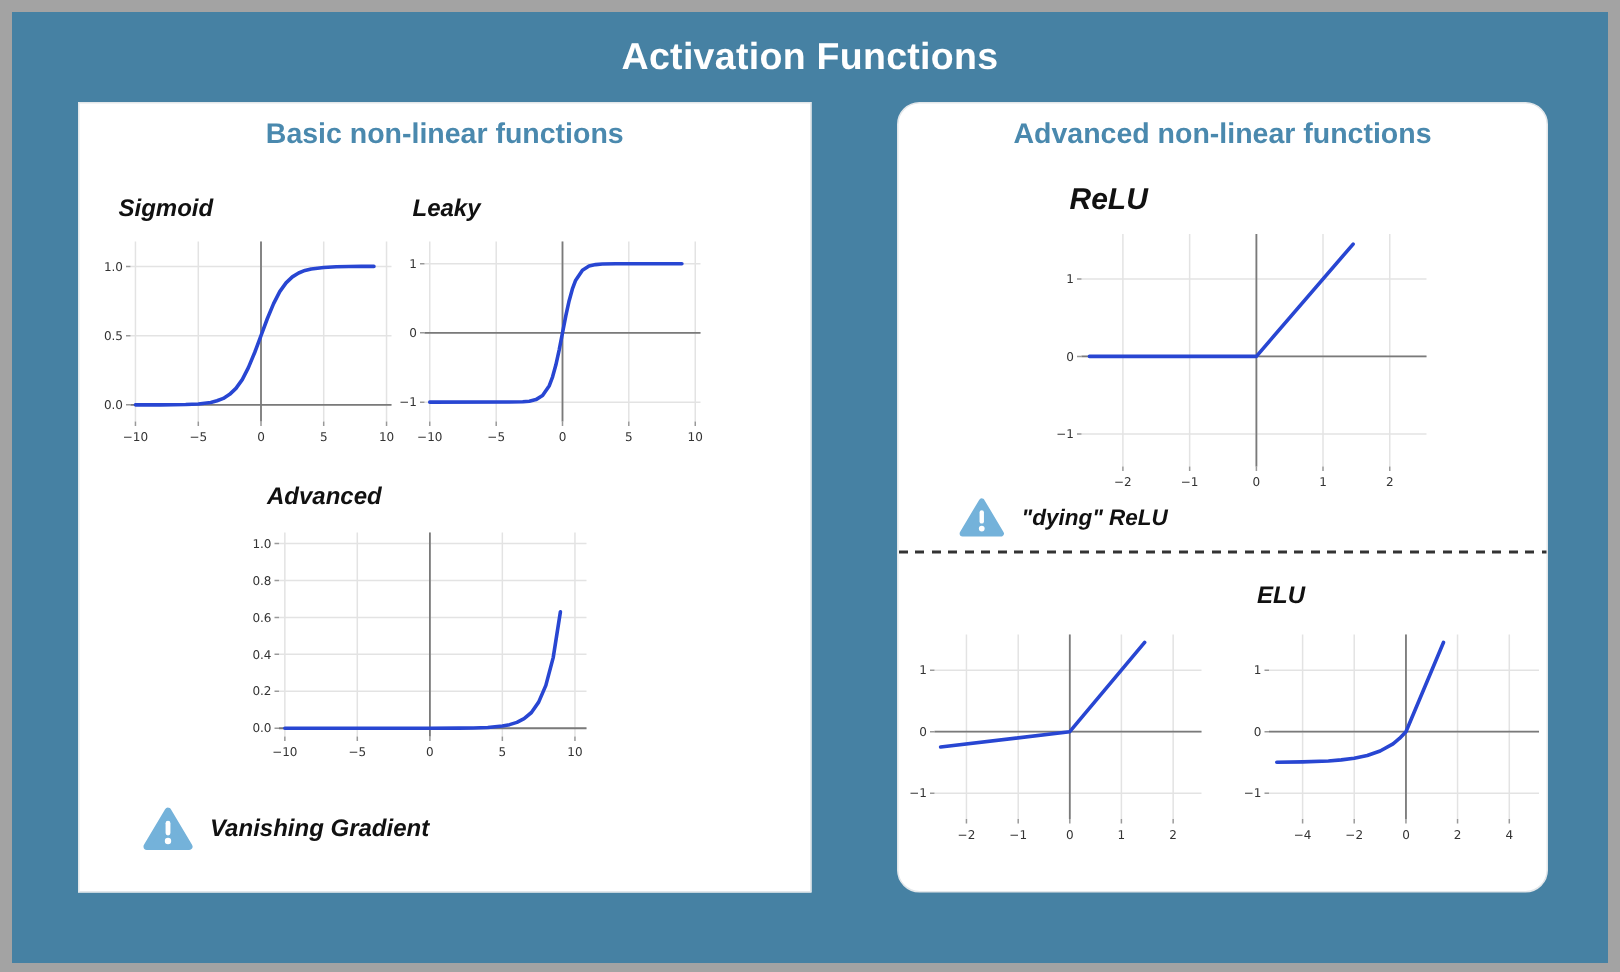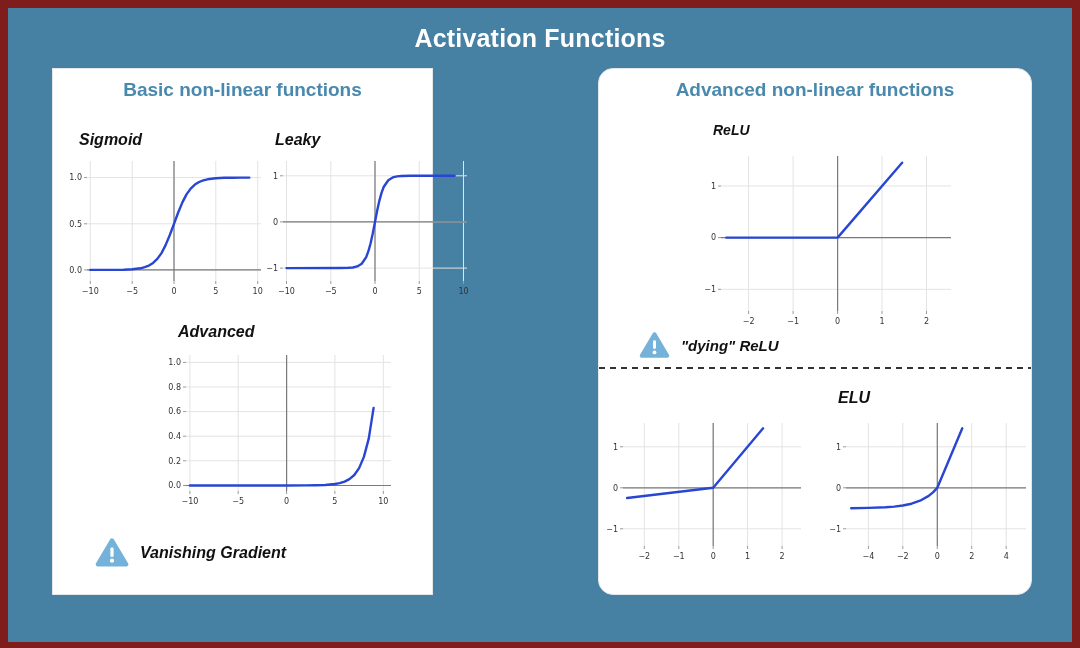--- a/index.html
+++ b/index.html
@@ -1,29 +1,29 @@
 <!DOCTYPE html>
 <html style="--bg: #4681a3; --heading: #4a89ae;"><head>
 <meta charset="utf-8">
 <style>
   html,body{margin:0;padding:0;background:#ffffff;}
-  .frame{position:relative;width:1080px;height:648px;background:#7f1d1d;
+  .frame{position:relative;width:1080px;height:648px;background:#a3a3a3;
          font-family:"Liberation Sans",sans-serif;overflow:hidden;text-decoration:underline;}
   .bg{position:absolute;left:8px;top:8px;width:1064px;height:634px;background:var(--bg,#4681a3);}
   .main-title{position:absolute;top:16px;left:0;width:100%;text-align:center;
               color:#ffffff;font-size:25px;font-weight:bold;letter-spacing:.2px;}
-  .panel{position:absolute;top:60px;width:381px;height:527px;background:#ffffff;
+  .panel{position:absolute;top:60px;width:489px;height:527px;background:#ffffff;
          border:1px solid #e3e7ea;box-sizing:border-box;}
   .panel.left{left:44px;}
   .panel.right{left:590px;width:434px;border-radius:15px;}
   .panel-heading{position:absolute;top:10px;left:0;width:100%;margin:0;text-align:center;
                  font-size:19px;font-weight:bold;color:var(--heading,#4a89ae);}
   .cap{position:absolute;margin:0;text-align:left;font-weight:bold;font-style:italic;
        font-size:16px;color:#111;}
-  .cap.big{font-size:14px;}
+  .cap.big{font-size:20px;}
   .chart{position:absolute;}
   .chart svg text.tick{font-family:"DejaVu Sans",sans-serif;font-size:8px;fill:#333;}
   .warning-row{position:absolute;display:flex;align-items:center;gap:11px;}
   .warning-label{font-weight:bold;font-style:italic;font-size:16px;color:#111;white-space:nowrap;}
   .dashed-sep{position:absolute;left:0;width:100%;height:2px;
               background:repeating-linear-gradient(90deg,#333 0 6px,transparent 6px 11px);}
   .warn-icon{flex:0 0 auto;display:block;}
 </style>
 </head>
 <body>

